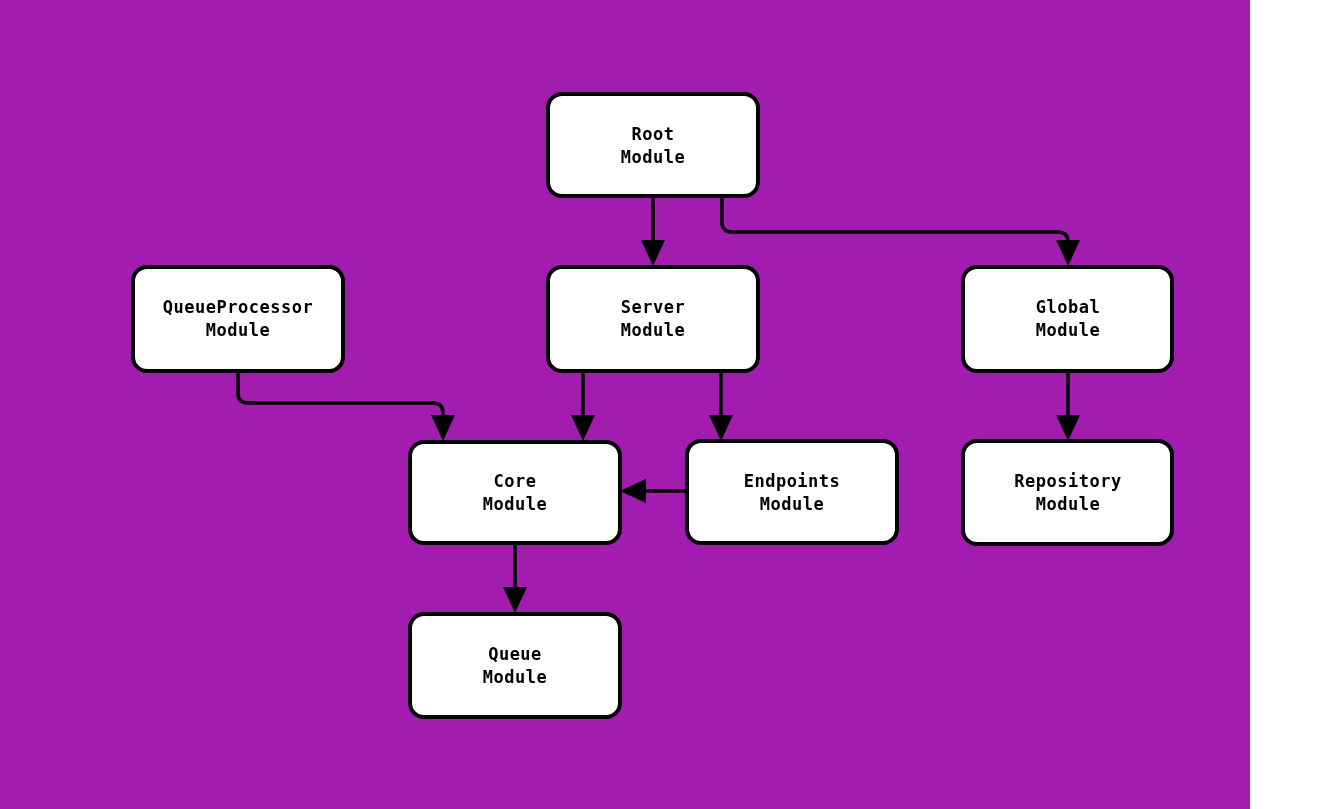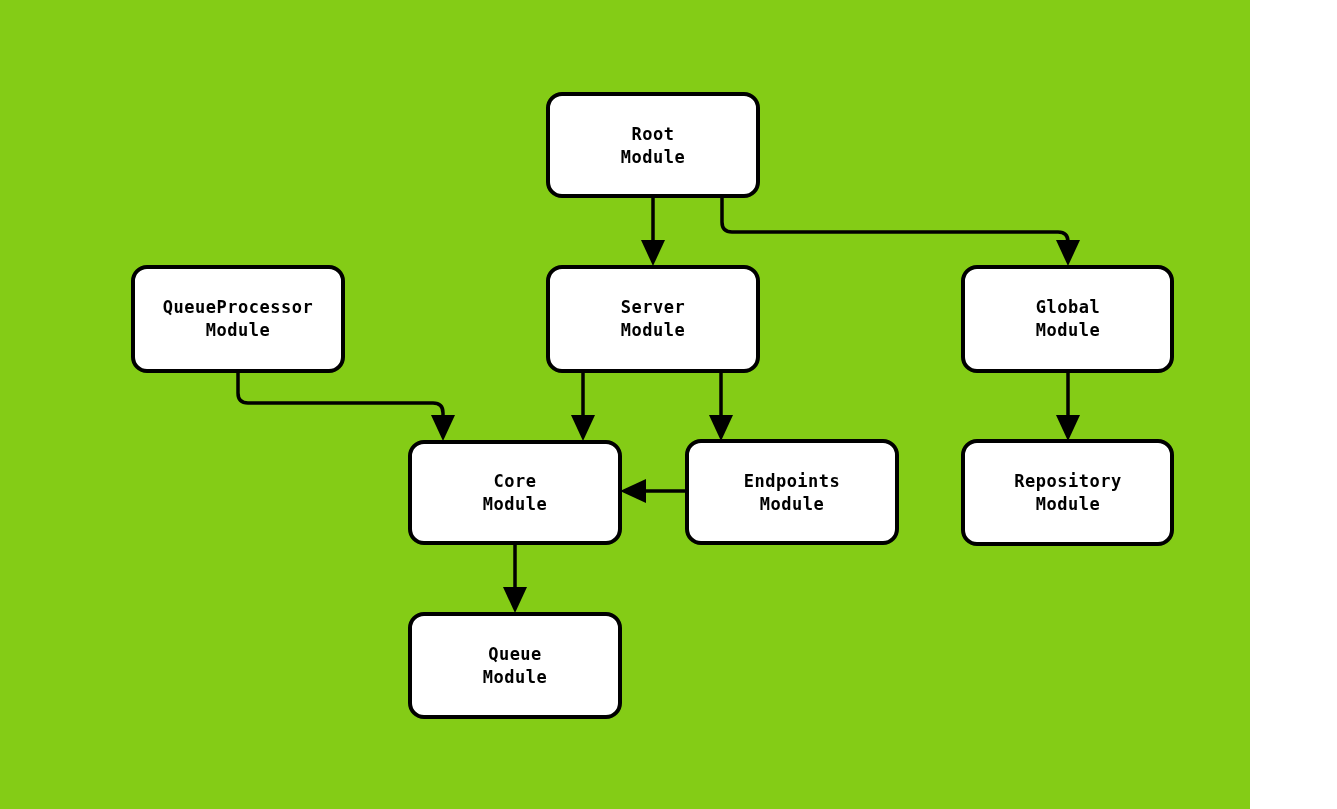--- a/index.html
+++ b/index.html
@@ -11,21 +11,21 @@
   body {
     width: 1337px;
     height: 809px;
     font-family: "DejaVu Sans Mono", monospace;
     overflow: hidden;
   }
   #diagram-root {
     position: relative;
     width: 1250px;
     height: 809px;
-    background: #84cc16;
+    background: #a21caf;
   }
   svg#graph {
     display: block;
     width: 1337px;
     height: 809px;
   }
   .node-box {
     fill: #ffffff;
     stroke: #000000;
     stroke-width: 4;

